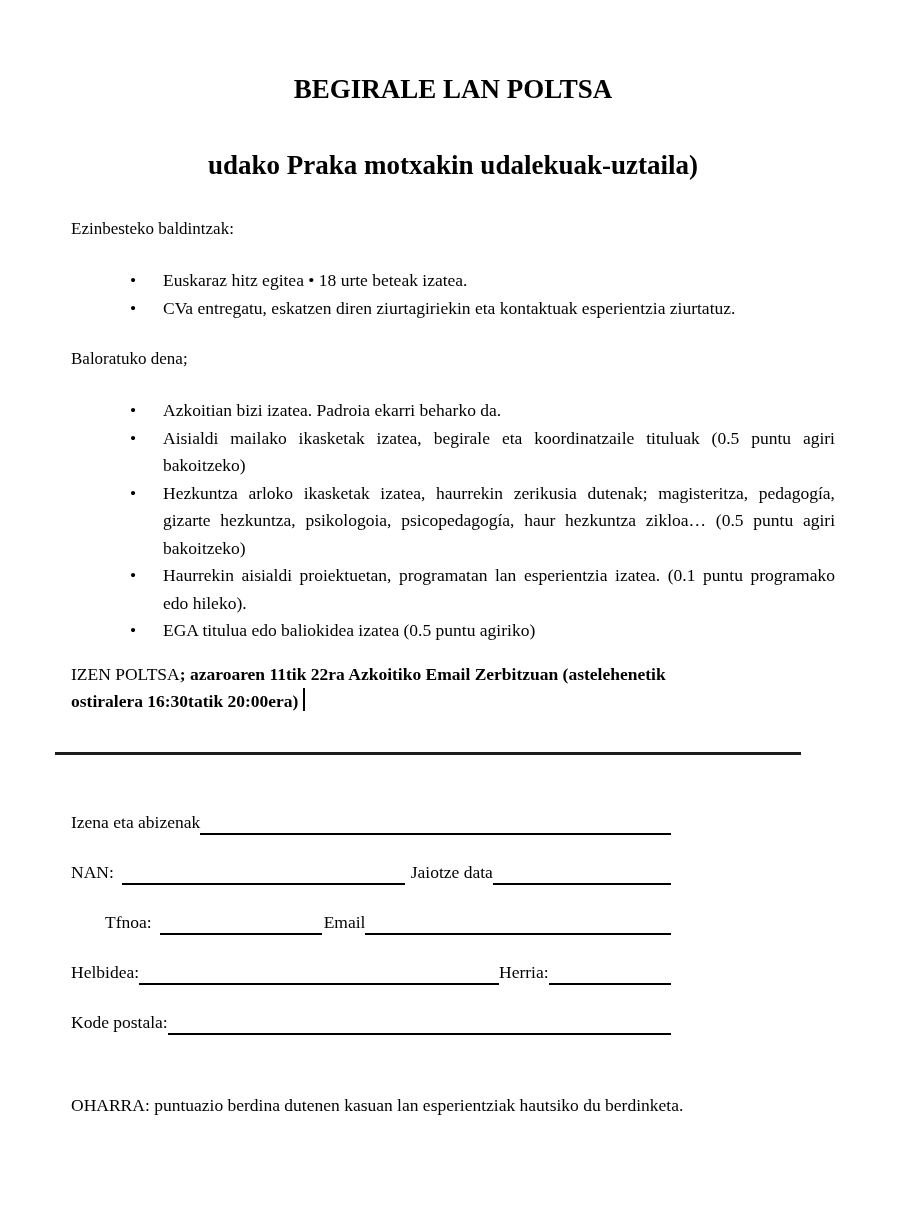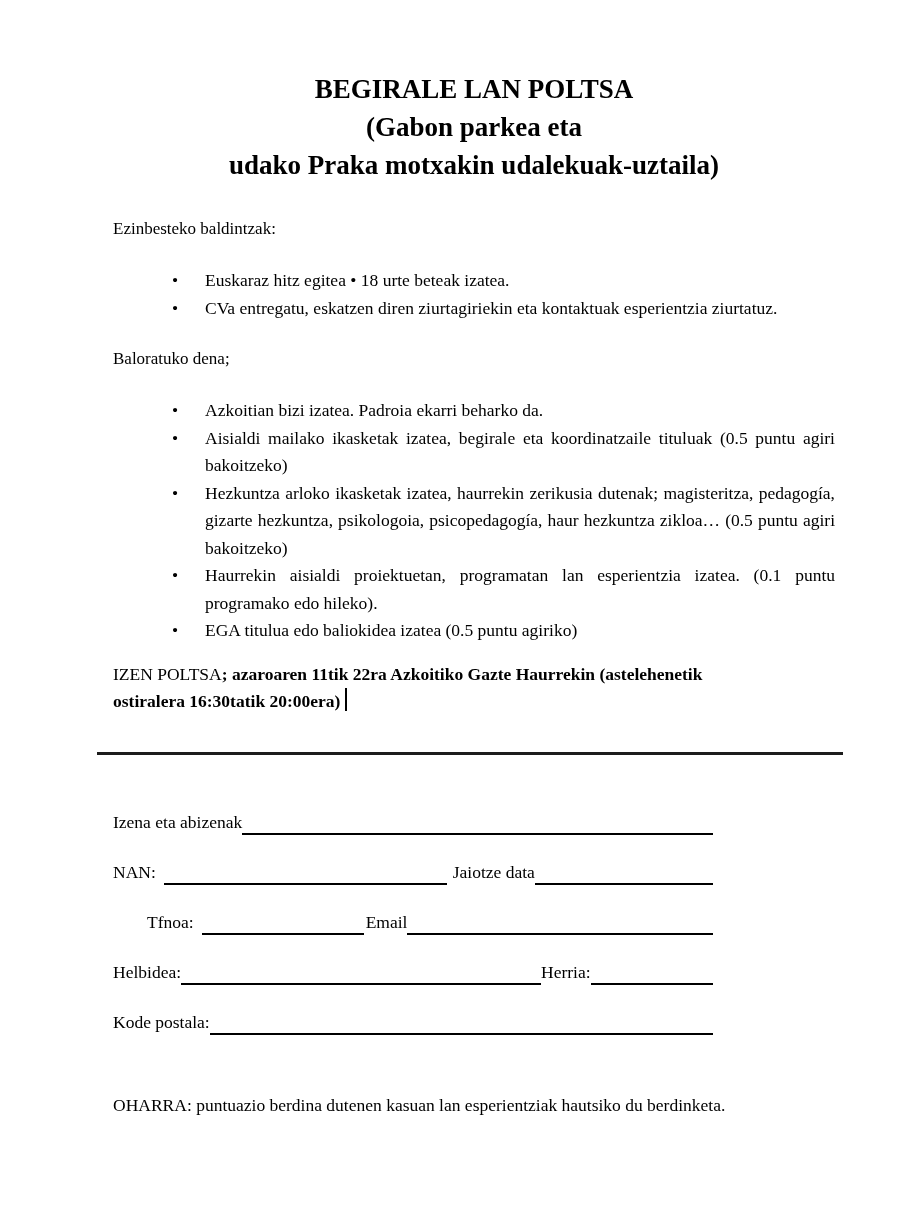--- a/index.html
+++ b/index.html
@@ -7,21 +7,21 @@
   body {
     width: 900px; height: 1226px;
     background: #ffffff;
     color: #000000;
     font-family: "Liberation Serif", "DejaVu Serif", serif;
     font-size: 17.5px;
     line-height: 27px;
     overflow: hidden;
   }
   .page { position: relative; width: 900px; height: 1226px; background: #fff; }
-  .content { padding: 70px 65px 0 113px; }
+  .content { padding: 70px 65px 0 71px; }
 
   .doc-title {
     text-align: center;
     font-weight: bold;
     font-size: 27px;
     line-height: 38px;
     margin: 0;
   }
 
   .section-heading {
@@ -92,21 +92,21 @@
   .note { margin: 56px 0 0 0; line-height: 27px; }
 </style>
 </head>
 <body>
 
 <div class="page">
   <div class="content">
 
     <h1 class="doc-title">
       <span>BEGIRALE LAN POLTSA</span><br>
-      <span>(Gabon parkea eta</span><br>
+      <br>
       <span>udako Praka motxakin udalekuak-uztaila)</span>
     </h1>
 
     <p class="section-heading h-req">Ezinbesteko baldintzak:</p>
 
     <ul class="bullets">
       <li>Euskaraz hitz egitea • 18 urte beteak izatea.</li>
       <li>CVa entregatu, eskatzen diren ziurtagiriekin eta kontaktuak esperientzia ziurtatuz.</li>
     </ul>
 
@@ -114,21 +114,21 @@
 
     <ul class="bullets">
       <li>Azkoitian bizi izatea. Padroia ekarri beharko da.</li>
       <li>Aisialdi mailako ikasketak izatea, begirale eta koordinatzaile tituluak (0.5 puntu agiri bakoitzeko)</li>
       <li>Hezkuntza arloko ikasketak izatea, haurrekin zerikusia dutenak; magisteritza, pedagogía, gizarte hezkuntza, psikologoia, psicopedagogía, haur hezkuntza zikloa… (0.5 puntu agiri bakoitzeko)</li>
       <li>Haurrekin aisialdi proiektuetan, programatan lan esperientzia izatea. (0.1 puntu programako edo hileko).</li>
       <li>EGA titulua edo baliokidea izatea (0.5 puntu agiriko)</li>
     </ul>
 
     <p class="registration">
-      <span>IZEN POLTSA</span><span class="bold">; azaroaren 11tik 22ra Azkoitiko Gazte Haurrekin (astelehenetik</span><br>
+      <span>IZEN POLTSA</span><span class="bold">; azaroaren 11tik 22ra Azkoitiko Email Zerbitzuan (astelehenetik</span><br>
       <span class="bold">ostiralera 16:30tatik 20:00era)</span><span class="text-cursor"></span>
     </p>
 
     <div class="divider"></div>
 
     <div class="form">
 
       <div class="form-row">
         <span class="label">Izena eta abizenak</span>
         <div class="bl grow"></div>

